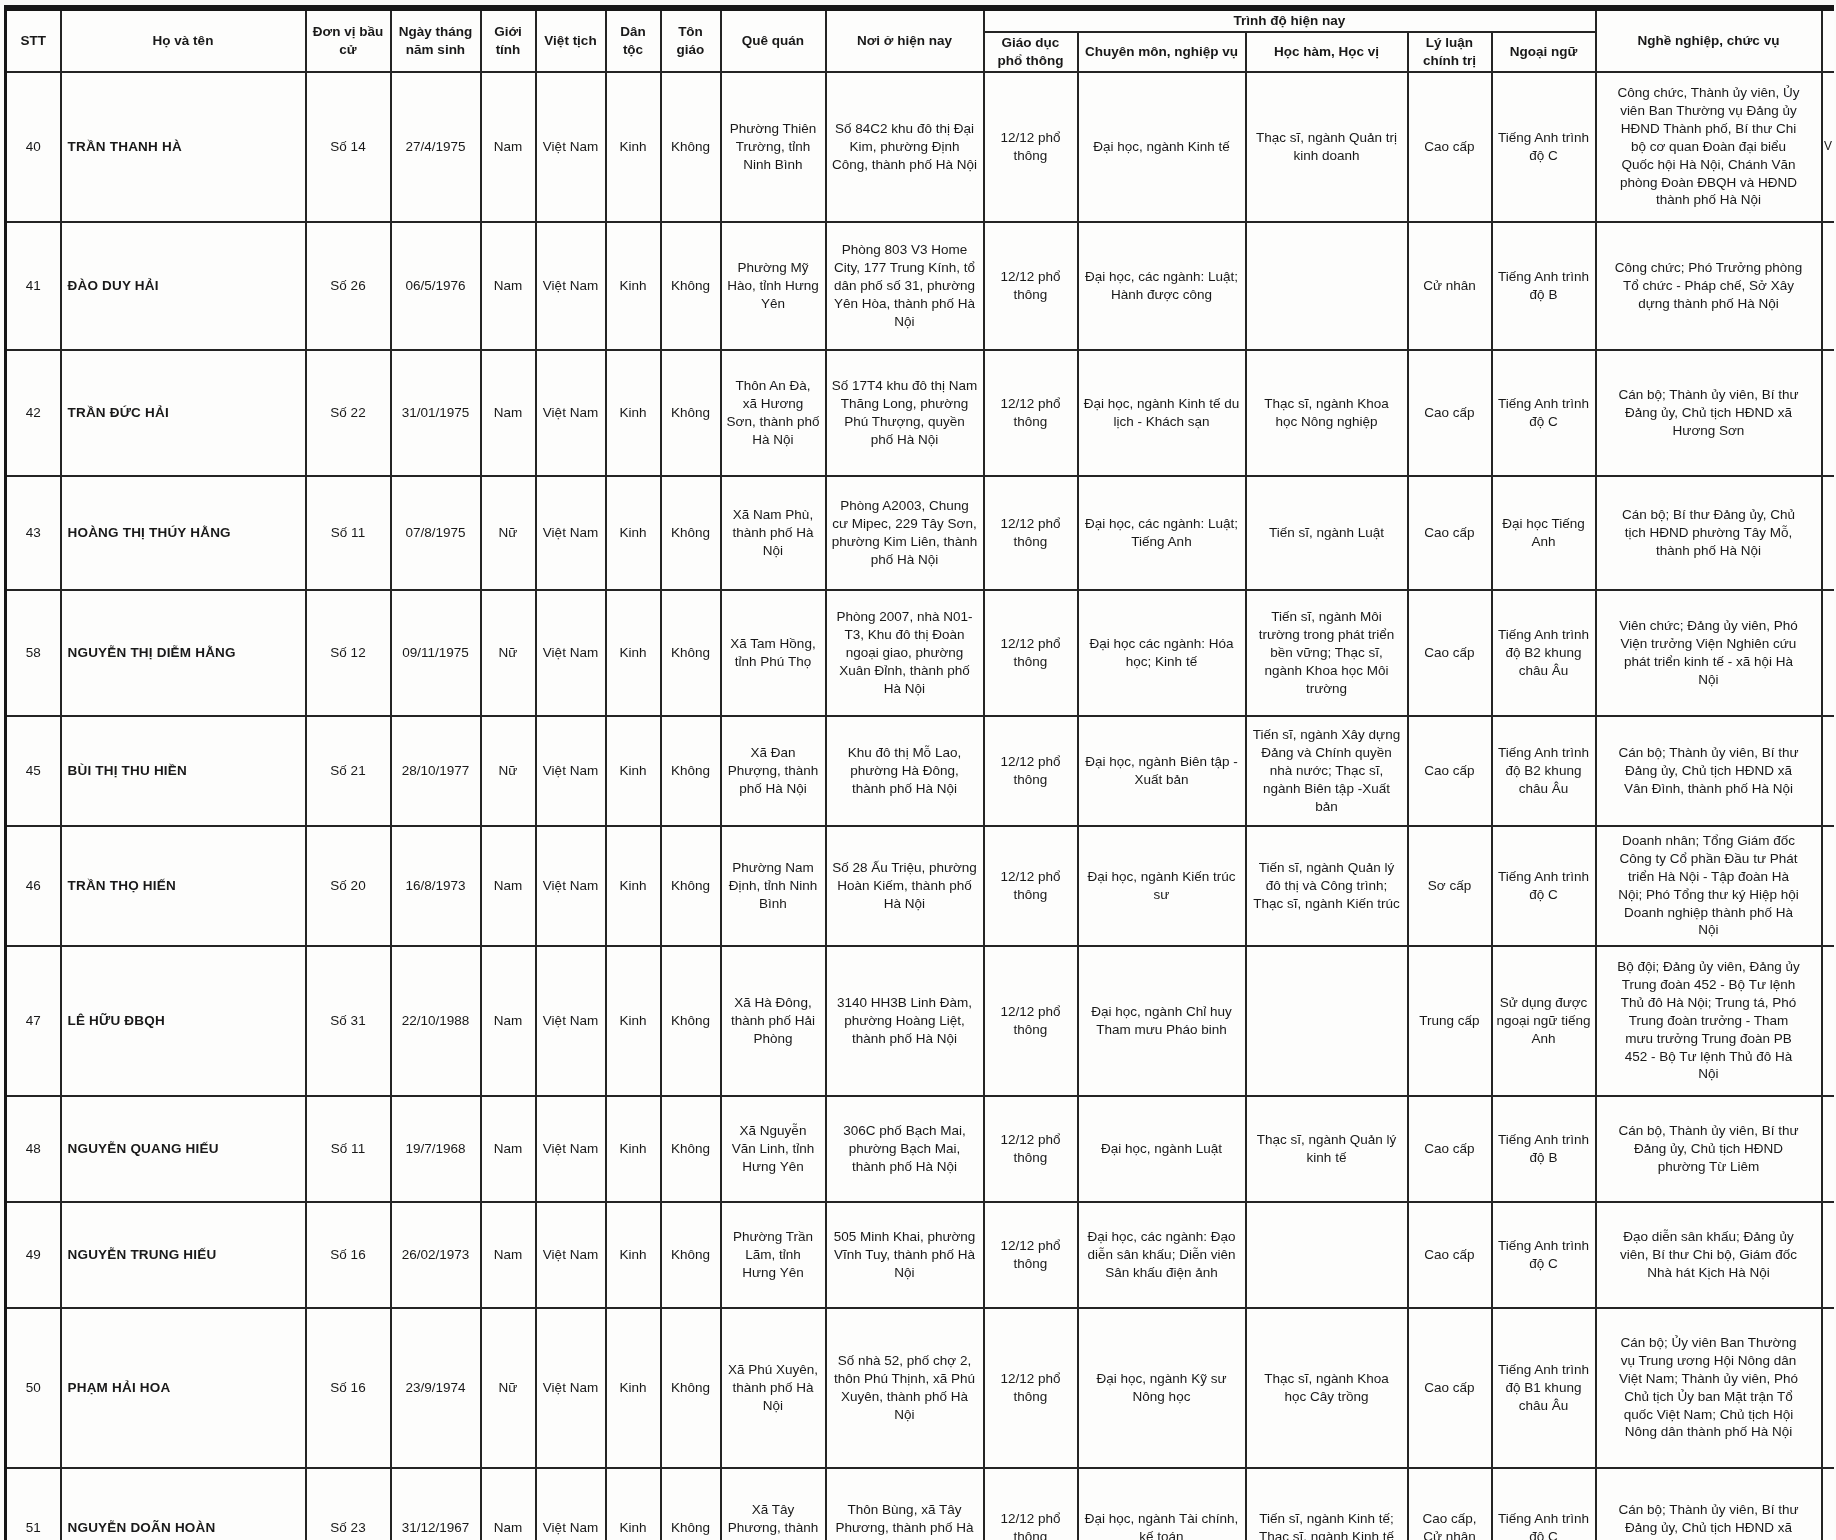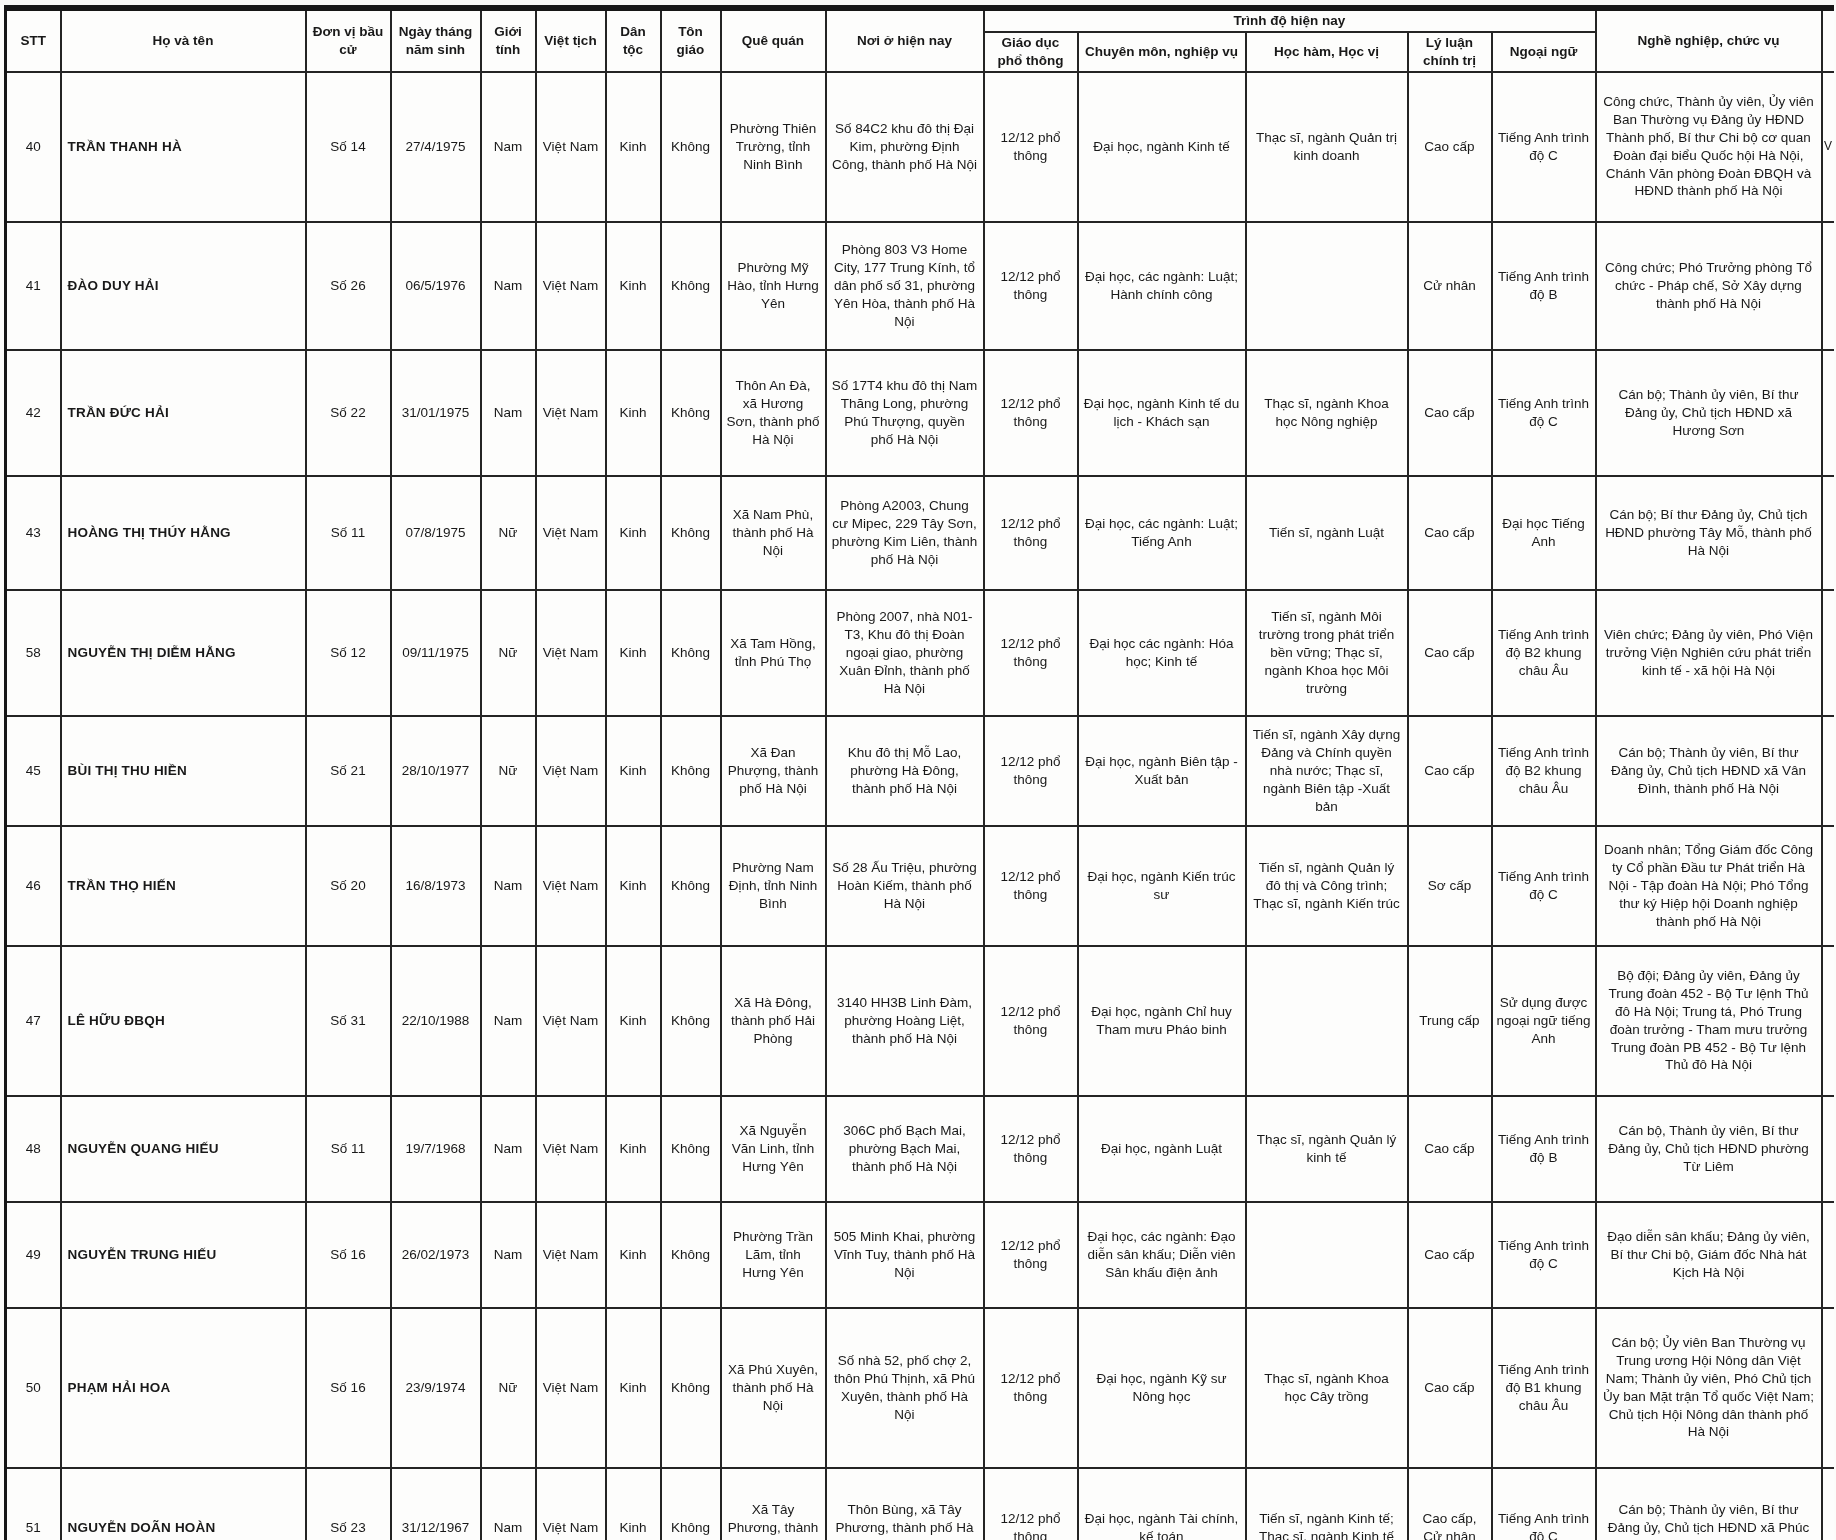--- a/index.html
+++ b/index.html
@@ -28,21 +28,21 @@
     vertical-align:middle;
     font-size:13.5px;
     line-height:1.32;
     overflow:hidden;
     word-wrap:break-word;
   }
   thead th{font-weight:700;padding:1px 3px;}
   tr.group-row{height:22px;}
   tr.sub-row{height:40px;}
   td.c-ho_va_ten{text-align:left;font-weight:600;padding-left:6px;letter-spacing:.2px;margin-left:35px;}
-  td.c-nghe_nghiep{padding:3px 6px;}
+  td.c-nghe_nghiep{padding:3px 18px;}
   td.c-noi_o,td.c-que_quan,td.c-hoc_ham,td.c-chuyen_mon{padding:2px 5px;}
   td.c-edge,th.h-edge{border-right:none;padding:0 1px;font-size:12px;overflow:hidden;}
   col.w-stt{width:55px;} col.w-name{width:245px;} col.w-donvi{width:85px;}
   col.w-dob{width:90px;} col.w-gioitinh{width:55px;} col.w-quoctich{width:70px;}
   col.w-dantoc{width:55px;} col.w-tongiao{width:60px;} col.w-quequan{width:105px;}
   col.w-noio{width:158px;} col.w-giaoduc{width:94px;} col.w-chuyenmon{width:168px;}
   col.w-hocham{width:162px;} col.w-lyluan{width:84px;} col.w-ngoaingu{width:104px;}
   col.w-nghenghiep{width:226px;} col.w-edge{width:12px;}
 </style>
 </head>
@@ -118,21 +118,21 @@
           <td class="c-ho_va_ten">ĐÀO DUY HẢI</td>
           <td class="c-don_vi_bau_cu">Số 26</td>
           <td class="c-ngay_sinh">06/5/1976</td>
           <td class="c-gioi_tinh">Nam</td>
           <td class="c-quoc_tich">Việt Nam</td>
           <td class="c-dan_toc">Kinh</td>
           <td class="c-ton_giao">Không</td>
           <td class="c-que_quan">Phường Mỹ Hào, tỉnh Hưng Yên</td>
           <td class="c-noi_o">Phòng 803 V3 Home City, 177 Trung Kính, tổ dân phố số 31, phường Yên Hòa, thành phố Hà Nội</td>
           <td class="c-giao_duc">12/12 phổ thông</td>
-          <td class="c-chuyen_mon">Đại học, các ngành: Luật; Hành chính công</td>
+          <td class="c-chuyen_mon">Đại học, các ngành: Luật; Hành được công</td>
           <td class="c-hoc_ham"></td>
           <td class="c-ly_luan">Cử nhân</td>
           <td class="c-ngoai_ngu">Tiếng Anh trình độ B</td>
           <td class="c-nghe_nghiep">Công chức; Phó Trưởng phòng Tổ chức - Pháp chế, Sở Xây dựng thành phố Hà Nội</td>
           <td class="c-edge"></td>
         </tr>
         <tr style="height: 126px;">
           <td class="c-stt">42</td>
           <td class="c-ho_va_ten">TRẦN ĐỨC HẢI</td>
           <td class="c-don_vi_bau_cu">Số 22</td>

